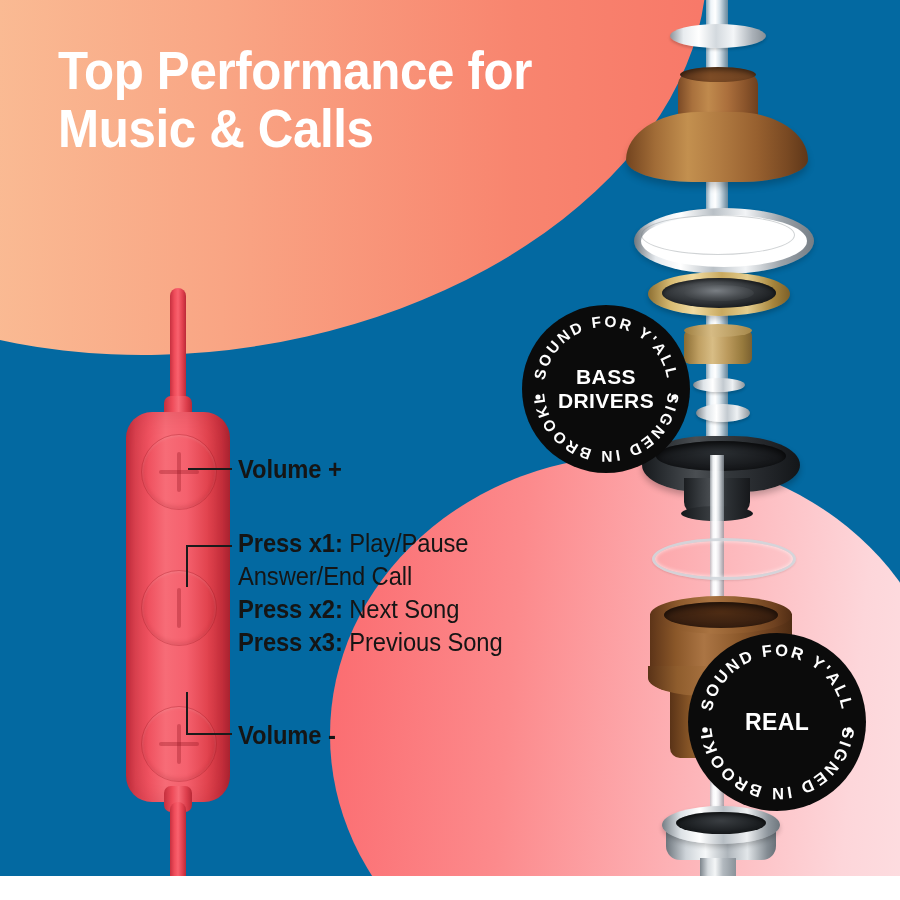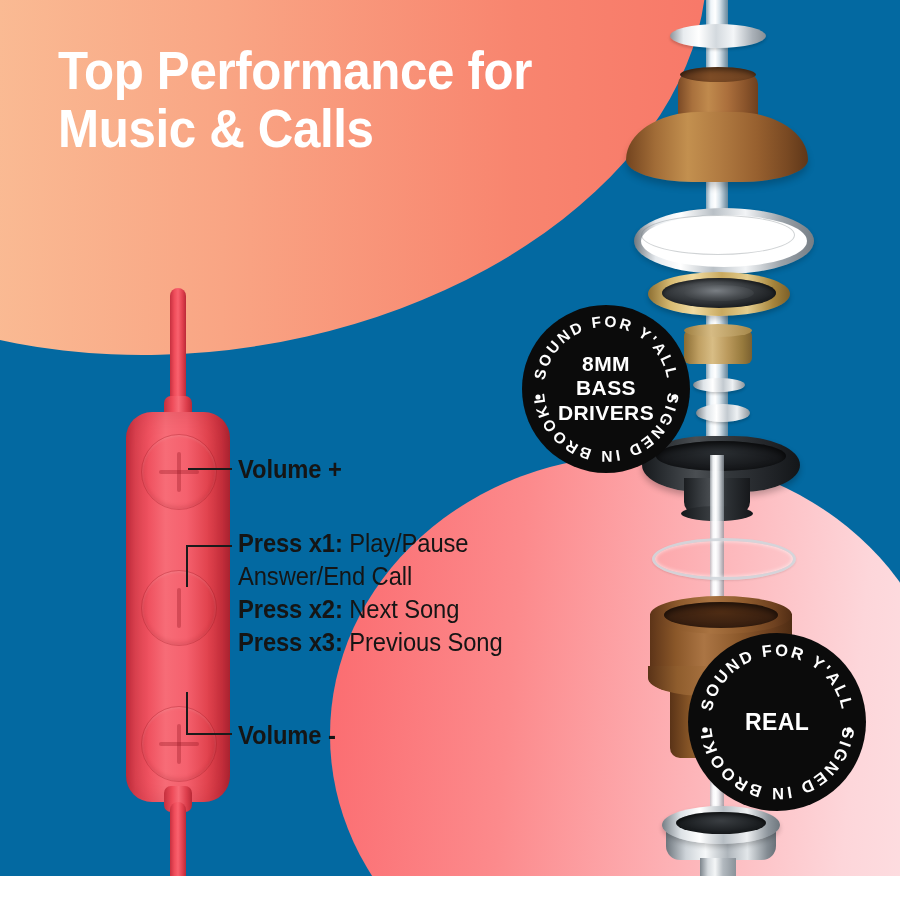--- a/index.html
+++ b/index.html
@@ -502,21 +502,20 @@
       <text>
         <textPath href="#arcTopBass" startOffset="50%" text-anchor="middle">SOUND  FOR  Y'ALL</textPath>
       </text>
       <text>
         <textPath href="#arcBotBass" startOffset="50%" text-anchor="middle">DESIGNED  IN  BROOKLYN</textPath>
       </text>
       <circle cx="16" cy="92" r="2.6" fill="#ffffff"></circle>
       <circle cx="152" cy="92" r="2.6" fill="#ffffff"></circle>
     </svg>
     <div class="badge-center">
-      <span>8MM</span>
       <span>BASS</span>
       <span>DRIVERS</span>
     </div>
   </div>
 
   <div class="badge" id="badge-wood">
     <svg class="badge-ring-svg" viewBox="0 0 178 178">
       <defs>
         <path id="arcTopWood" d="M 23,89 A 66,66 0 0 1 155,89"></path>
         <path id="arcBotWood" d="M 155,89 A 66,66 0 0 1 23,89"></path>

